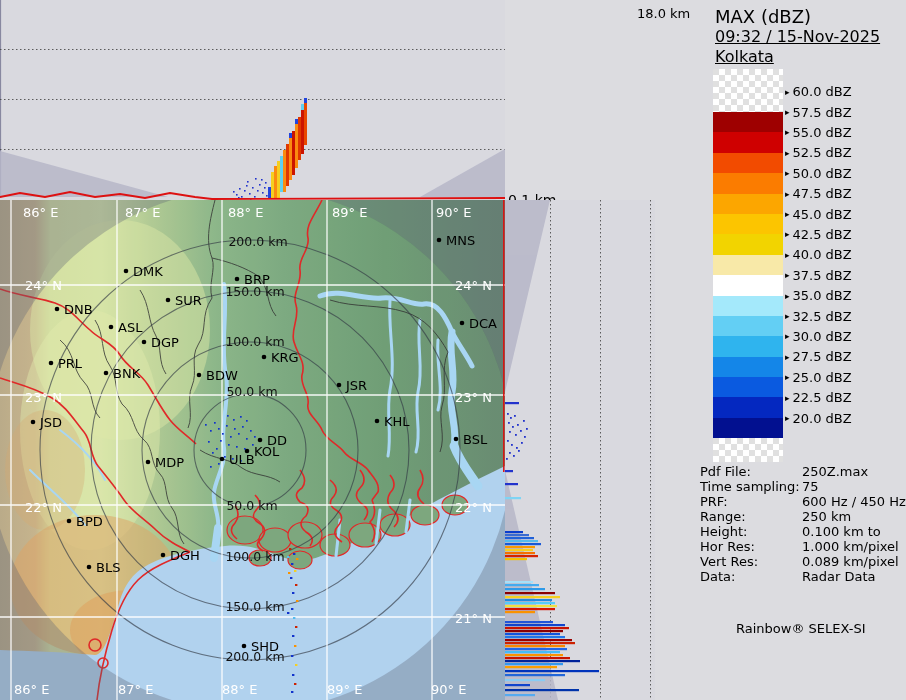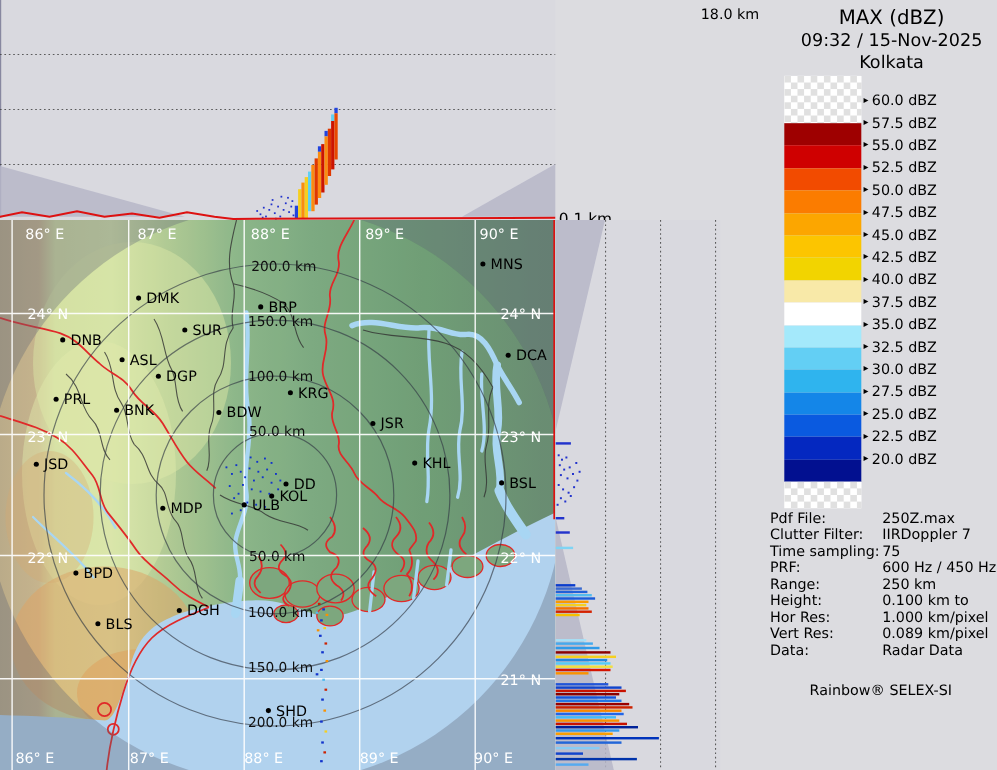--- a/index.html
+++ b/index.html
@@ -7,23 +7,23 @@
   body { position:relative; background:#dcdce0; font-family:"DejaVu Sans",sans-serif; overflow:hidden; color:#000; }
   svg { display:block; }
   svg text { font-family:"DejaVu Sans",sans-serif; }
   .abs { position:absolute; }
   #top-panel { left:0; top:0; width:505px; height:200px; background:#d9d9df; }
   #right-panel { left:505px; top:200px; width:150px; height:500px; background:#d9d9df; }
   #map-panel { left:0; top:200px; width:505px; height:500px; }
   #axis-top-label { left:637px; top:6px; font-size:13px; }
   #axis-bottom-label { left:508px; top:192px; font-size:14px; }
   #legend-panel { left:655px; top:0; width:251px; height:700px; font-size:13px; }
-  #legend-header { position:absolute; left:60px; top:6px; width:191px; text-align:center; }
+  #legend-header { position:absolute; left:60px; top:6px; width:191px; }
   #legend-title { font-size:18px; line-height:21px; }
-  #legend-datetime, #legend-site { font-size:16px; line-height:20px; }
+  #legend-datetime, #legend-site { font-size:16px; line-height:20px;text-decoration:underline; }
   #scale-col { position:absolute; left:58px; top:69px; width:70px; }
   .checker { width:70px; background-image:repeating-conic-gradient(#ffffff 0% 25%, #e0e0e0 0% 50%); background-size:12px 12px; background-color:#fff; }
   .band { width:70px; height:20.4px; }
   .scale-label { position:absolute; left:130px; height:16px; font-size:13px; white-space:nowrap; display:flex; align-items:center; }
   .scale-label .arrow { font-size:9px; margin-right:3px; transform:translateY(-0.5px); }
   #info-block { position:absolute; left:45px; top:464px; width:206px; }
   .info-row { display:flex; line-height:15px; font-size:13px; white-space:nowrap; }
   .info-label { width:102px; flex:none; }
   .info-value { flex:1; }
   #info-footer { position:absolute; left:45px; top:621px; font-size:13px;margin-left:36px; }
@@ -499,24 +499,20 @@
         <span class="arrow">▸</span>
         <span>20.0 dBZ</span>
       </div>
     </div>
   <div id="info-block">
       <div class="info-row">
         <div class="info-label">Pdf File:</div>
         <div class="info-value">250Z.max</div>
       </div>
       <div class="info-row">
-        <div class="info-label">Clutter Filter:</div>
-        <div class="info-value">IIRDoppler 7</div>
-      </div>
-      <div class="info-row">
         <div class="info-label">Time sampling:</div>
         <div class="info-value">75</div>
       </div>
       <div class="info-row">
         <div class="info-label">PRF:</div>
         <div class="info-value">600 Hz / 450 Hz</div>
       </div>
       <div class="info-row">
         <div class="info-label">Range:</div>
         <div class="info-value">250 km</div>

